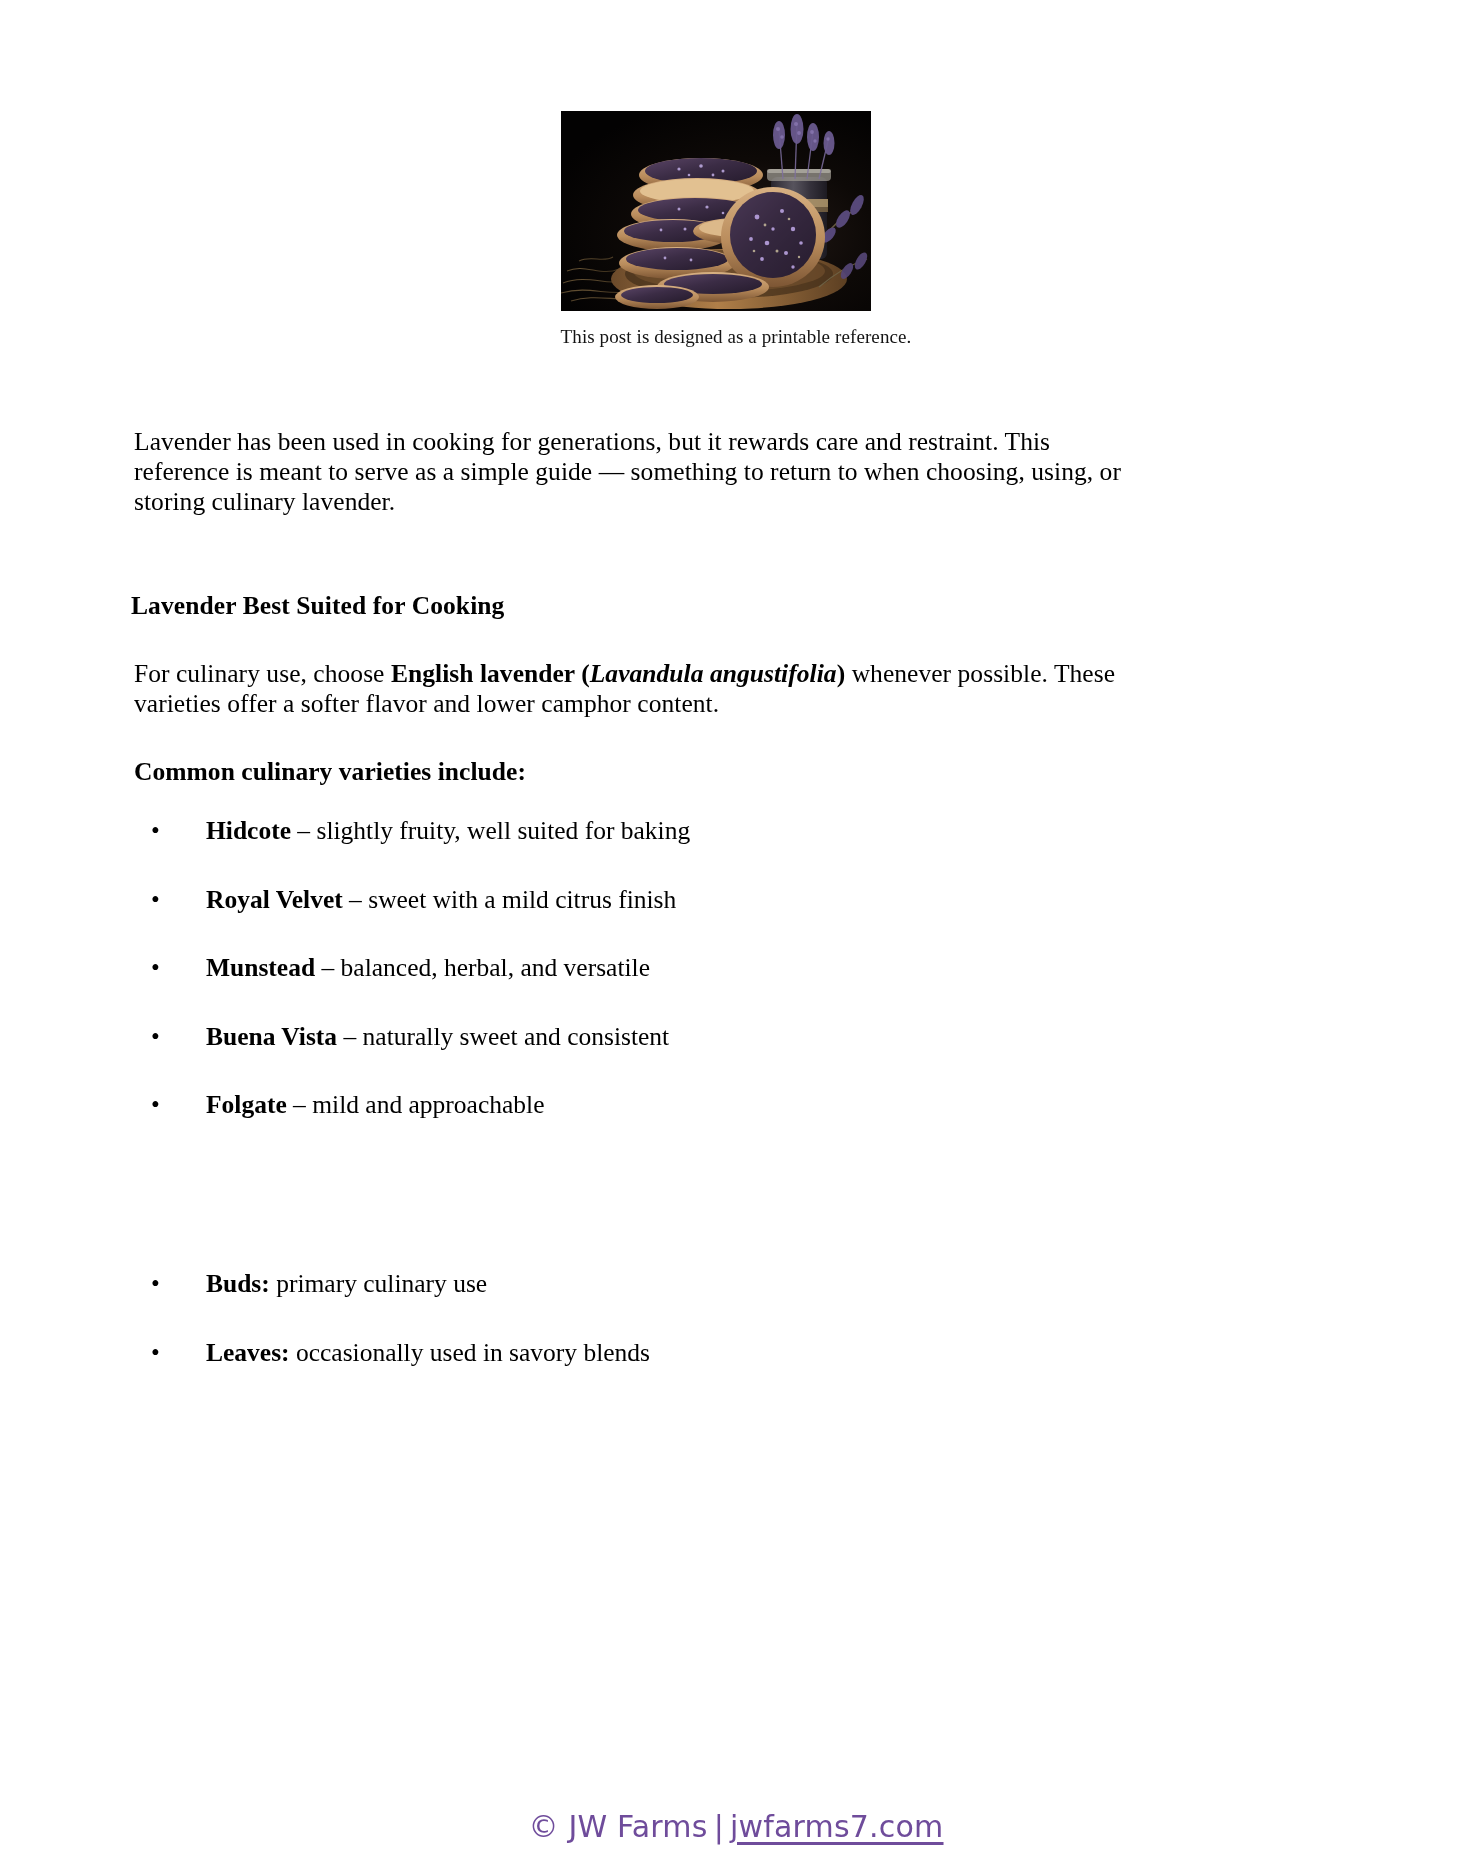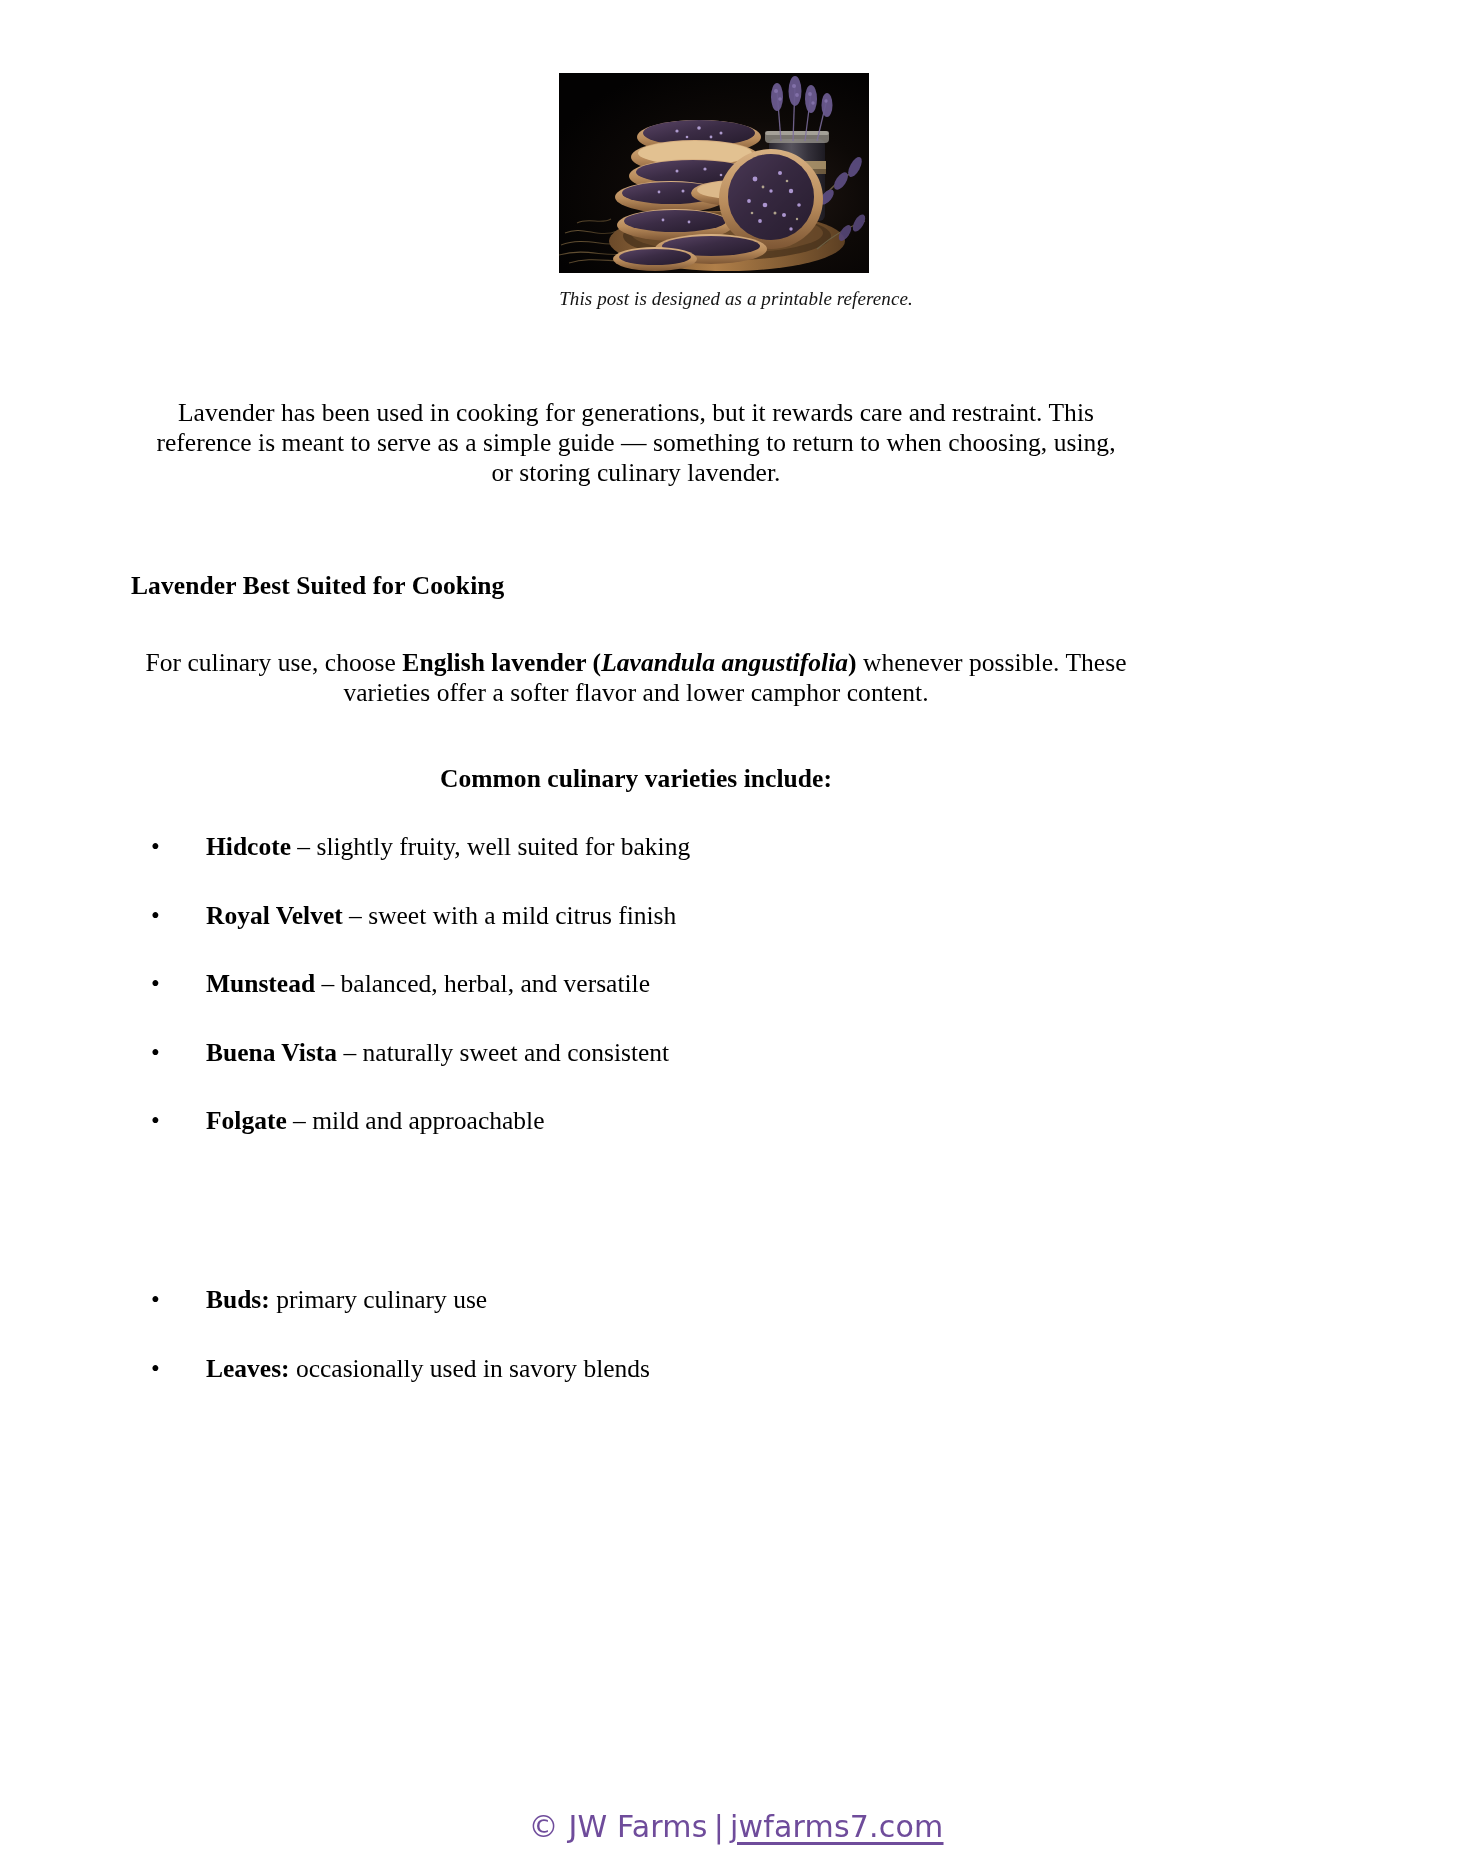--- a/index.html
+++ b/index.html
@@ -21,22 +21,21 @@
     width: 1472px;
     height: 1870px;
     box-sizing: border-box;
     padding: 0;
   }
 
   
   .hero-wrap {
     width: 100%;
     text-align: center;
-    padding-top: 73px;
-    font-style: italic;
+    padding-top: 111px;
   }
   .hero-figure {
     display: inline-block;
     margin: 0;
   }
   .hero-img {
     width: 310px;
     height: 200px;
     display: block;
     background: #050404;
@@ -74,22 +73,22 @@
   .gap-after-title { height: 44px; }
   .gap-heading-body { height: 34px; }
   .gap-para { height: 32px; }
   .gap-list-top { height: 26px; }
   .gap-before-note { height: 26px; }
   .gap-section-big { height: 70px; }
 
   p.body-text {
     font-size: 25.5px;
     line-height: 1.18;
-    margin: 12px;
-    text-align: center;
+    margin: 3px;
+    text-align: left;
     letter-spacing: .05px;
   }
 
   .b { font-weight: bold; }
   .i { font-style: italic; }
   .bi { font-weight: bold; font-style: italic; }
 
   ul.bullets {
     list-style: none;
     margin: 0;

